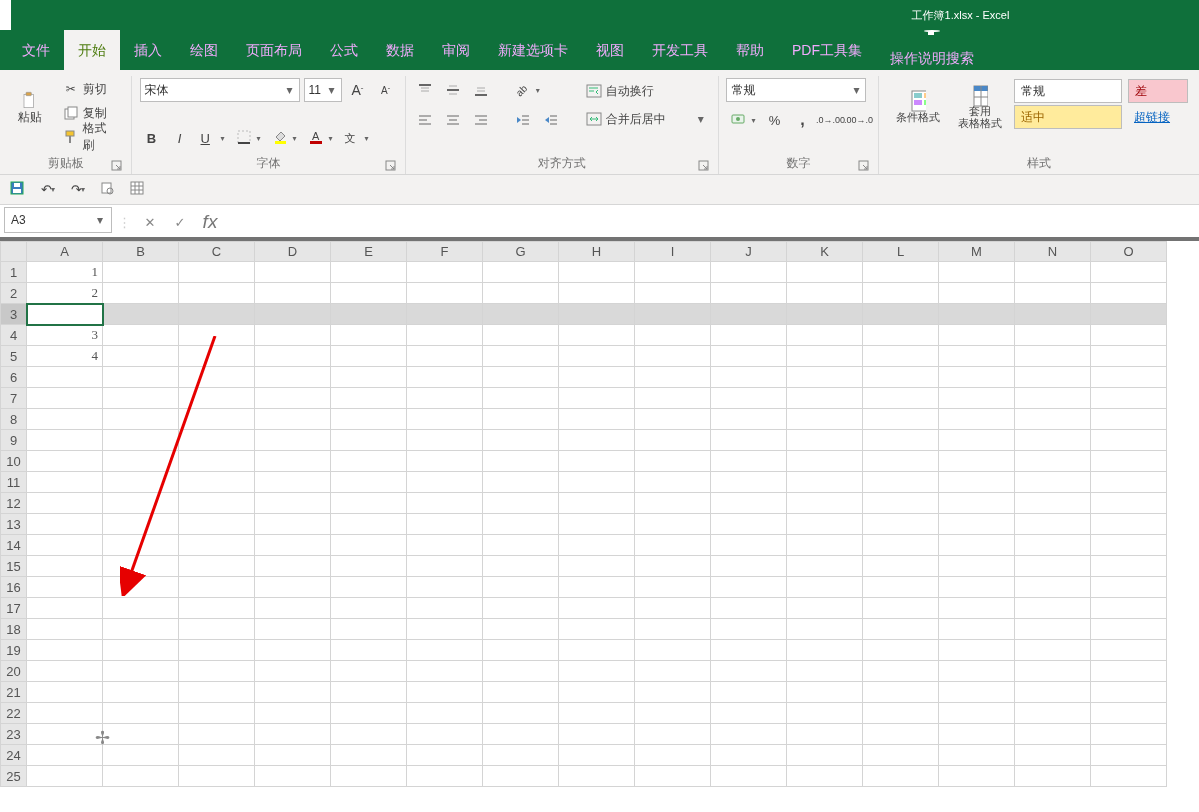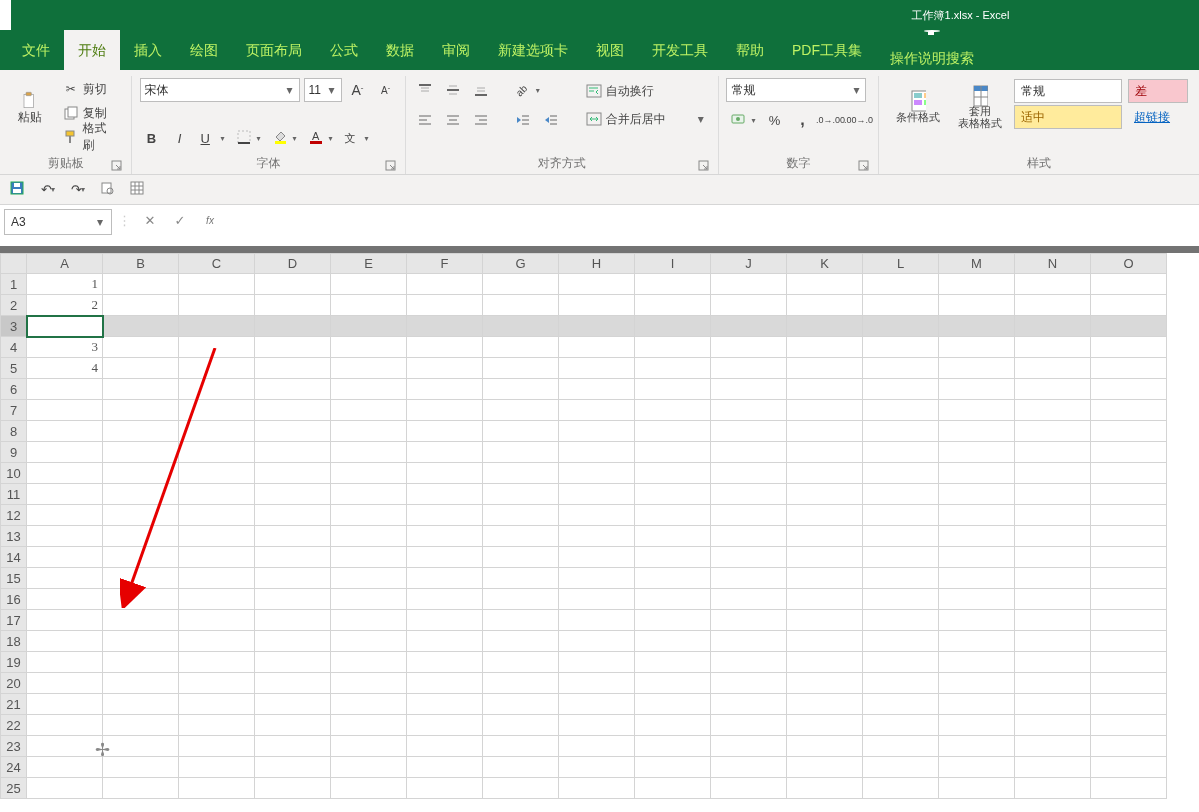--- a/index.html
+++ b/index.html
@@ -27,21 +27,21 @@
   }
   .titlebar .title-text { margin-left: 700px; }
   .tabbar {
     background: #0f703b;
     height: 40px;
     display: flex;
     align-items: center;
     padding-left: 8px;
   }
   .tab {
-    color: #bef264;
+    color: #f0abfc;
     padding: 0 14px;
     height: 40px;
     line-height: 40px;
     cursor: pointer;
     font-size: 14px;
   }
   .tab.active {
     background: #f3f2f1;
     color: #4d7c0f;
   }
@@ -100,26 +100,26 @@
     width:24px;height:24px;display:flex;align-items:center;justify-content:center;
     border:1px solid transparent;border-radius:2px;cursor:pointer;color:#444;font-size:13px;
   }
   .iconbtn.split{width:32px;justify-content:flex-start;padding-left:4px;position:relative;}
   .iconbtn.split::after{content:"▾";position:absolute;right:2px;font-size:8px;color:#666;}
   .qat {
     background:#f3f2f1;height:30px;border-bottom:1px solid #d6d6d6;display:flex;align-items:center;padding-left:6px;gap:8px;
   }
   .qat .iconbtn{width:22px;height:22px;}
   .fbar {
-    height:48px;display:flex;align-items:flex-start;border-bottom:7px solid #737373;padding:4px 4px;gap:6px;background:#fff;
+    height:36px;display:flex;align-items:flex-end;border-bottom:4px solid #737373;padding:4px 4px;gap:6px;background:#fff;
   }
   .namebox { width:108px;height:26px;border:1px solid #bdbdbd;font-size:12px;padding:0 6px;display:flex;align-items:center;justify-content:space-between;background:#fff;}
   .fxarea { display:flex;align-items:center;gap:8px;flex:1;}
   .fxarea .iconbtn{width:22px;height:22px;color:#888;}
-  .fxsym { font-style:italic;color:#777;font-size:10px;}
+  .fxsym { font-style:italic;color:#777;font-size:19px;}
   .sheet { position:relative;overflow:hidden;height:571px;}
   table.grid{border-collapse:collapse;table-layout:fixed;}
   table.grid th,table.grid td{
     border:1px solid #d4d4d4;font-weight:normal;padding:0;text-align:center;font-size:13px;color:#555;
   }
   table.grid th{background:#e6e6e6;}
   table.grid .corner{width:26px;height:20px;background:#e6e6e6;}
   table.grid .colhead{height:20px;width:76px;}
   table.grid .rowhead{width:26px;height:21px;background:#e6e6e6;}
   table.grid td.cell{height:21px;width:76px;background:#fff;text-align:right;padding-right:4px;font-family:"SimSun","宋体",serif;}

